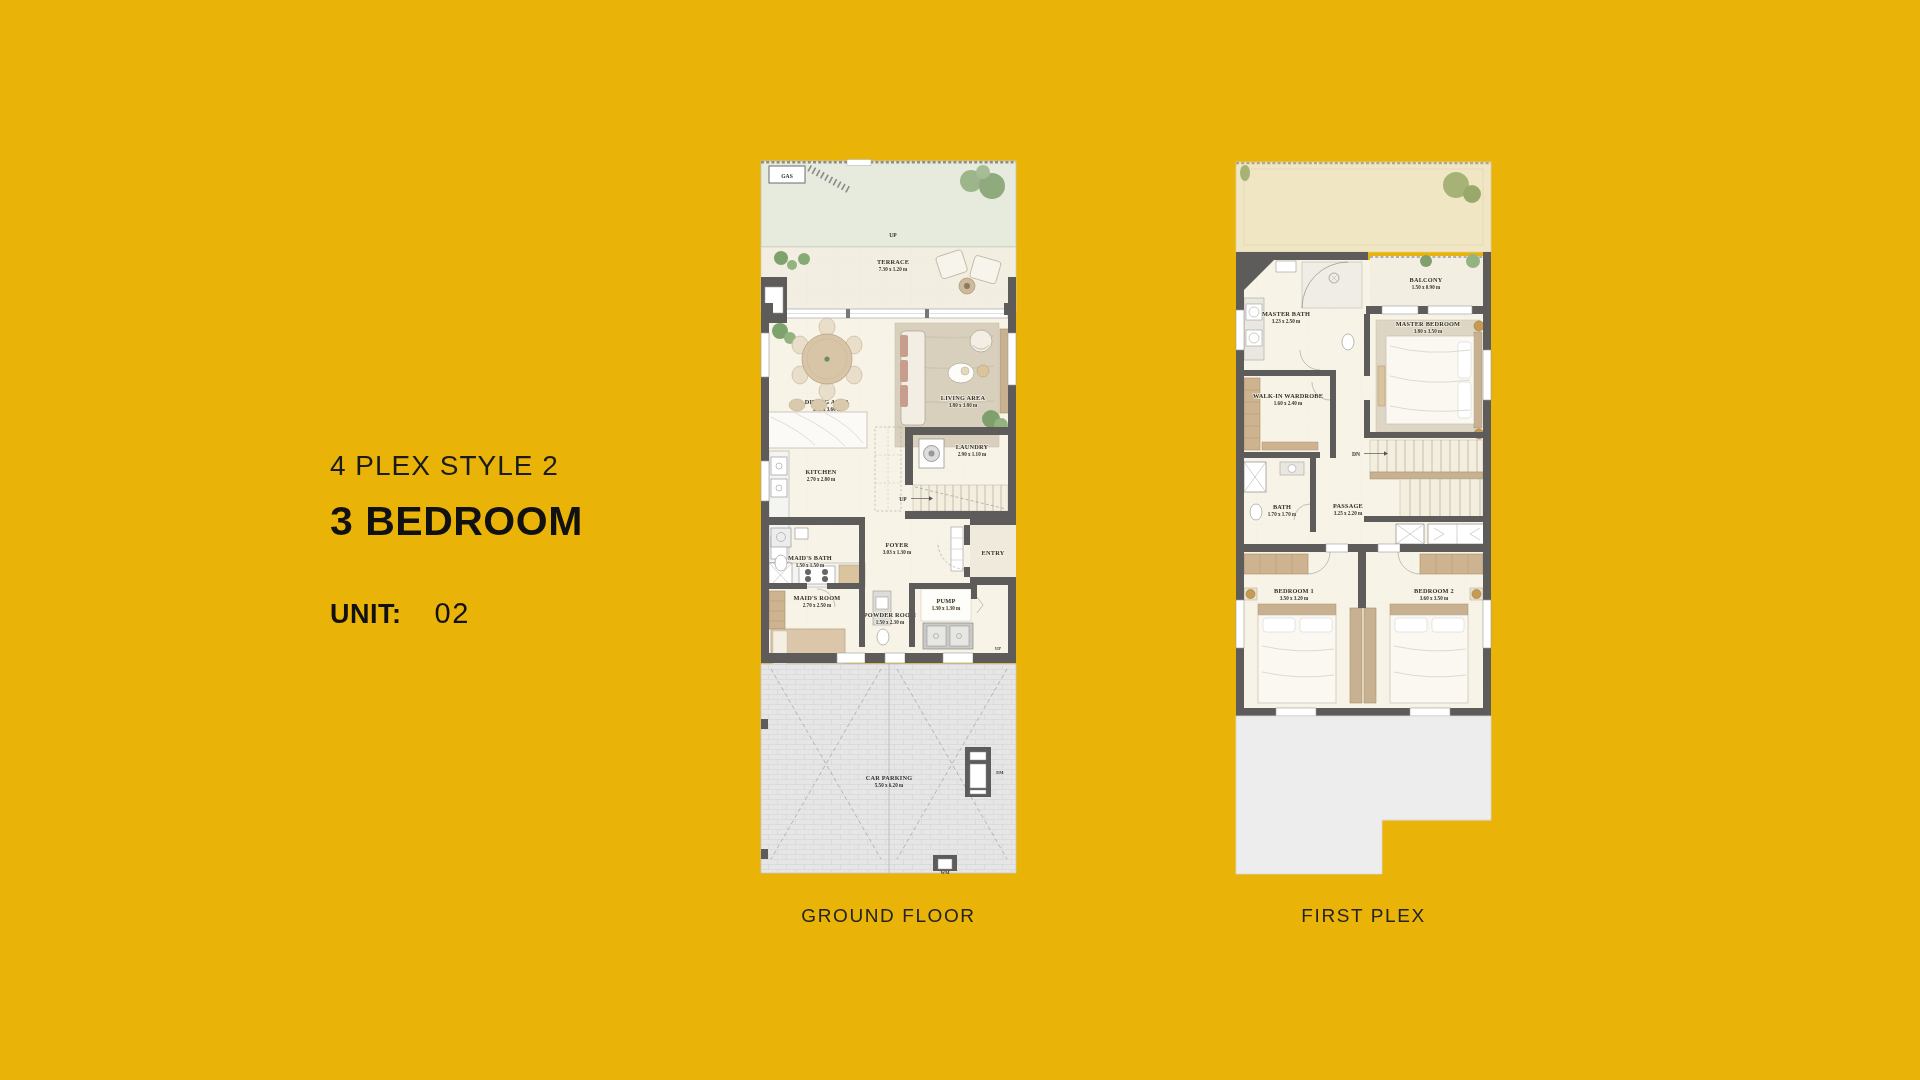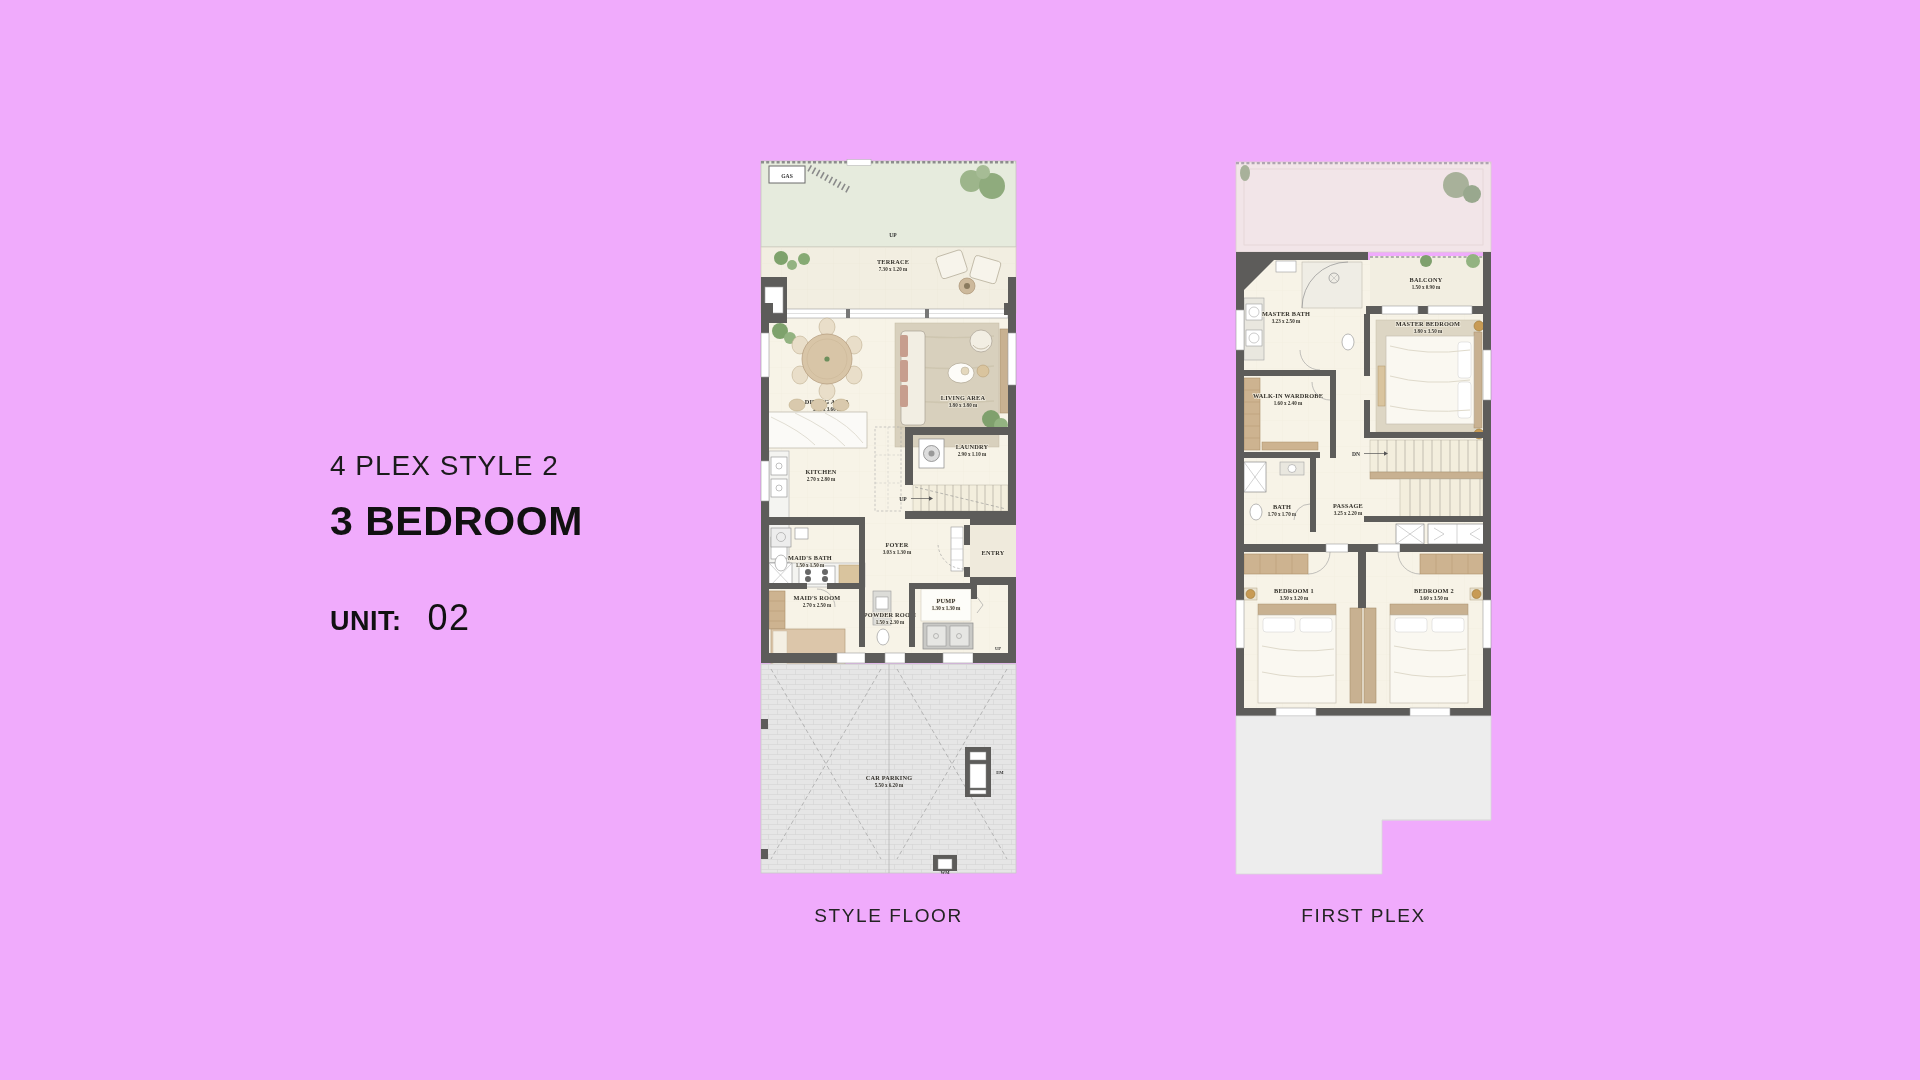--- a/index.html
+++ b/index.html
@@ -1,24 +1,24 @@
 <!DOCTYPE html>
 <html><head>
 <meta charset="utf-8">
 <style>
   html,body{margin:0;padding:0;background:#fff;}
-  .page{position:relative;width:1920px;height:1080px;background:#f0abfc;overflow:hidden;
+  .page{position:relative;width:1920px;height:1080px;background:#eab308;overflow:hidden;
         font-family:"Liberation Sans",sans-serif;}
   
   .title-block{position:absolute;left:330px;top:450px;color:#161616;}
   .title-style{font-size:28px;font-weight:400;letter-spacing:1px;color:#1b1b1b;}
   .title-bedrooms{font-size:41px;font-weight:800;letter-spacing:0.5px;margin-top:16px;color:#111;}
-  .unit-row{position:absolute;left:330px;top:597px;display:flex;align-items:baseline;gap:26px;color:#111;}
+  .unit-row{position:absolute;left:330px;top:597px;display:flex;align-items:baseline;gap:33px;color:#111;}
   .unit-label{font-size:27px;font-weight:800;letter-spacing:0.5px;}
-  .unit-number{font-size:36px;font-weight:400;letter-spacing:1.5px;text-align:center;}
+  .unit-number{font-size:29px;font-weight:400;letter-spacing:1.5px;text-align:center;}
   
   .plan-wrap{position:absolute;}
   .plan-ground{left:755px;top:159px;width:267px;height:716px;}
   .plan-first{left:1230px;top:160px;width:267px;height:716px;}
   .caption{position:absolute;width:267px;text-align:center;top:905px;
            font-size:19px;font-weight:500;letter-spacing:1.6px;color:#232323;}
   .caption-ground{left:755px;}
   .caption-first{left:1230px;}
   
   svg{display:block;}
@@ -505,16 +505,16 @@
       <rect class="win" x="253" y="440" width="8" height="48"></rect>
       <rect class="win" x="253" y="190" width="8" height="50"></rect>
       <rect class="win" x="6" y="150" width="8" height="40"></rect>
     </g>
 
     <path d="M6 556 H261 V660 H152 V714 H6 Z" fill="#ededed" stroke="#d8d8d8" stroke-width="0.8"></path>
     <path d="M152 660 H261" stroke="#dcdcdc" stroke-width="0.8" fill="none"></path>
   </svg>
   </div>
 
-  <div class="caption caption-ground">STYLE FLOOR</div>
+  <div class="caption caption-ground">GROUND FLOOR</div>
   <div class="caption caption-first">FIRST PLEX</div>
 
 </div>
 
 </body></html>

